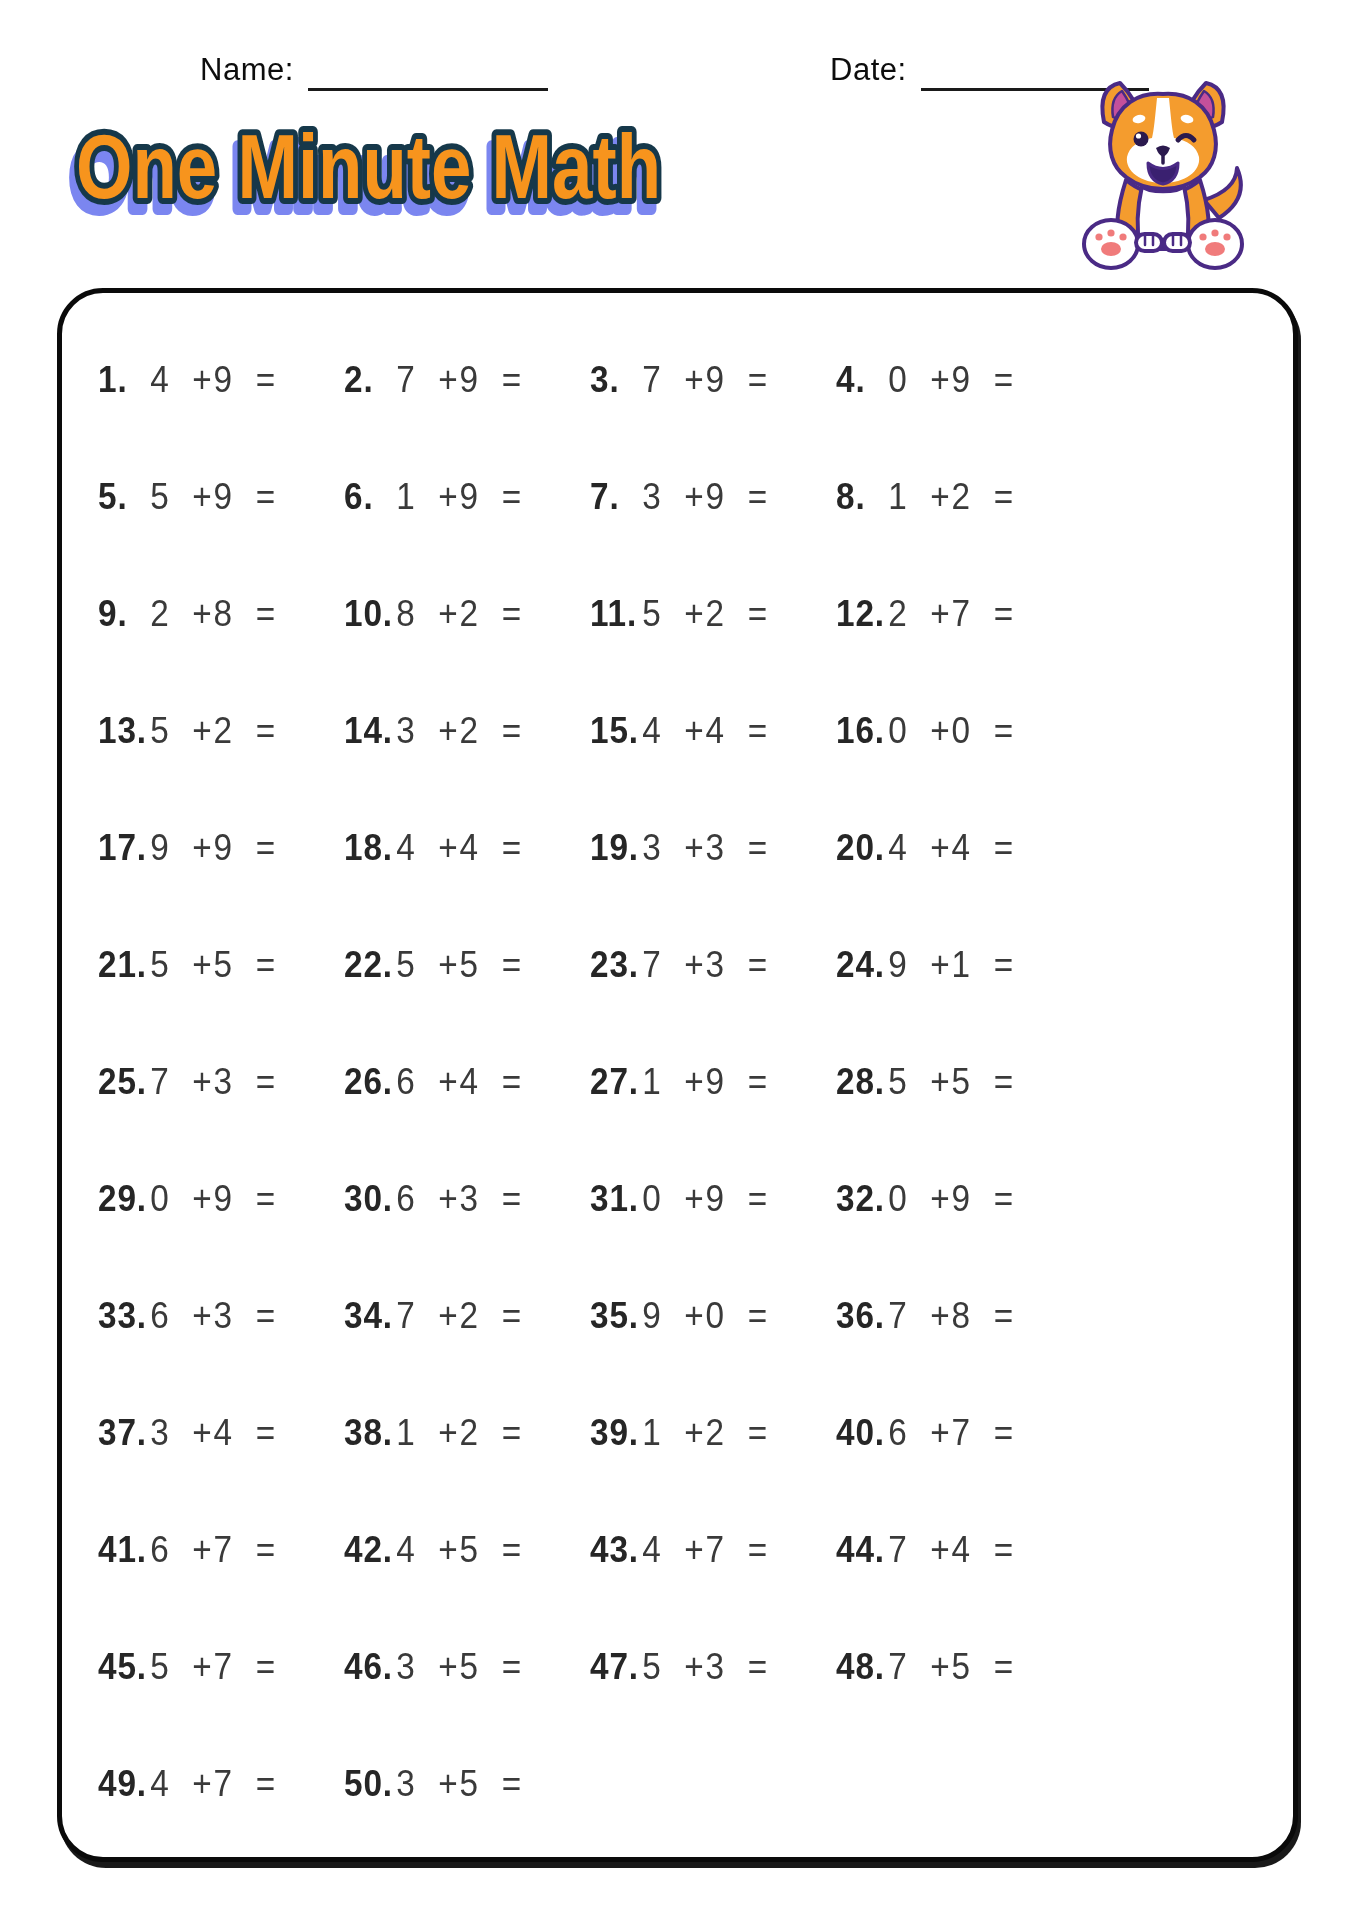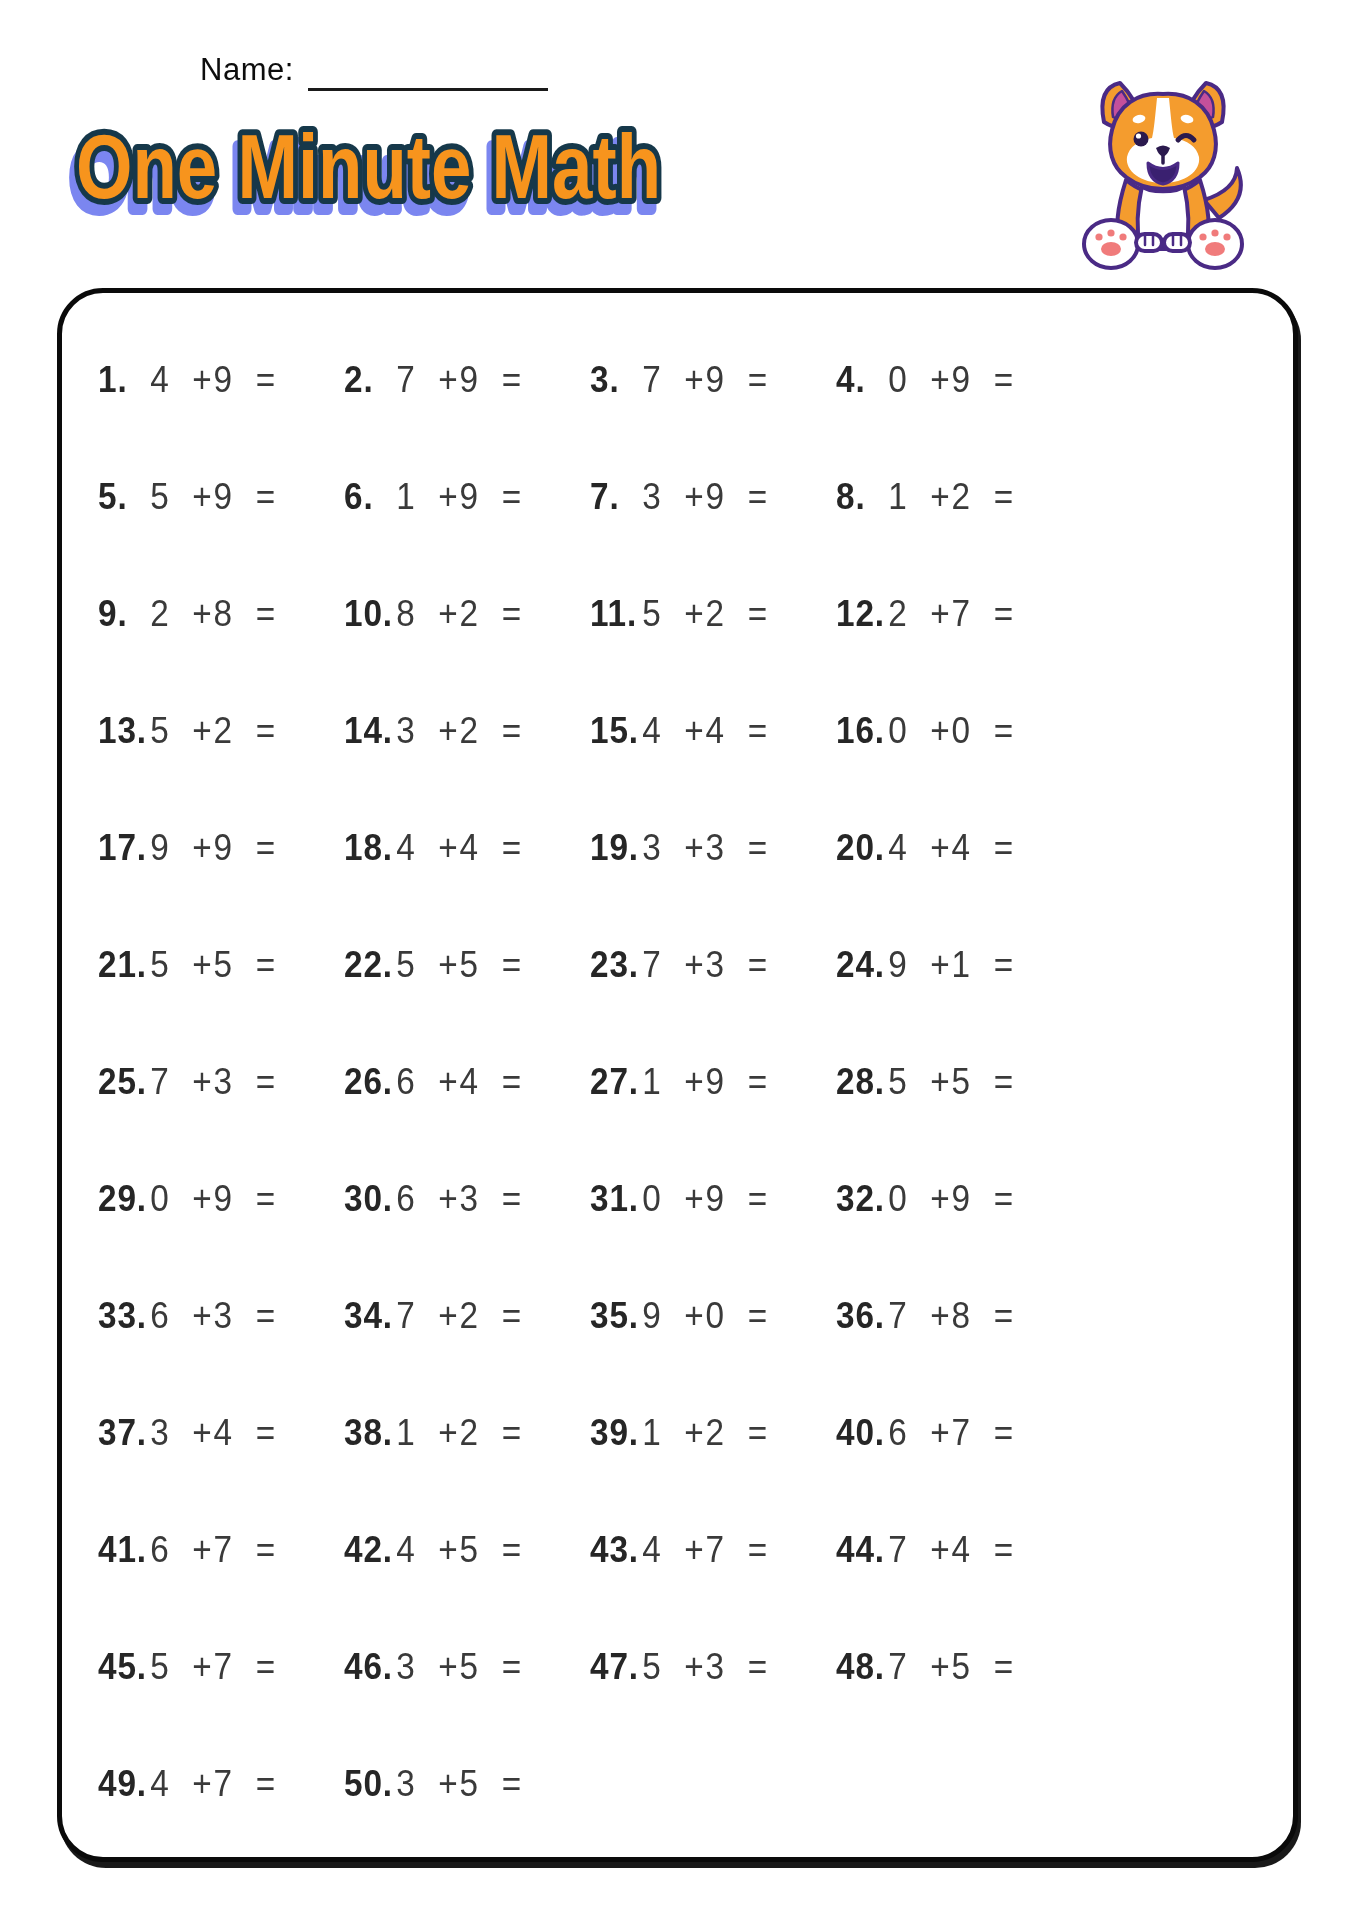--- a/index.html
+++ b/index.html
@@ -67,20 +67,24 @@
 </head>
 <body>
 
 <div class="page">
 
   <div class="field name-field">
     <span class="field-label">Name:</span>
     <span class="blank-line"></span>
   </div>
 
+  <div class="field date-field">
+    <span class="field-label">Date:</span>
+    <span class="blank-line"></span>
+  </div>
 
   <div class="title-wrap">
     <svg width="630" height="135" viewBox="0 0 630 135">
       <text x="3" y="111" textLength="585" lengthAdjust="spacingAndGlyphs" font-family="Liberation Sans, sans-serif" font-size="90" font-weight="bold" fill="#7B86F0" stroke="#7B86F0" stroke-width="12" stroke-linejoin="round" paint-order="stroke fill">One Minute Math</text>
       <text x="8" y="100" textLength="585" lengthAdjust="spacingAndGlyphs" font-family="Liberation Sans, sans-serif" font-size="90" font-weight="bold" fill="#F7941D" stroke="#16384A" stroke-width="12" stroke-linejoin="round" paint-order="stroke fill">One Minute Math</text>
     </svg>
   </div>
 
   <div class="mascot-wrap">
     <svg width="170" height="195" viewBox="0 0 170 195">

